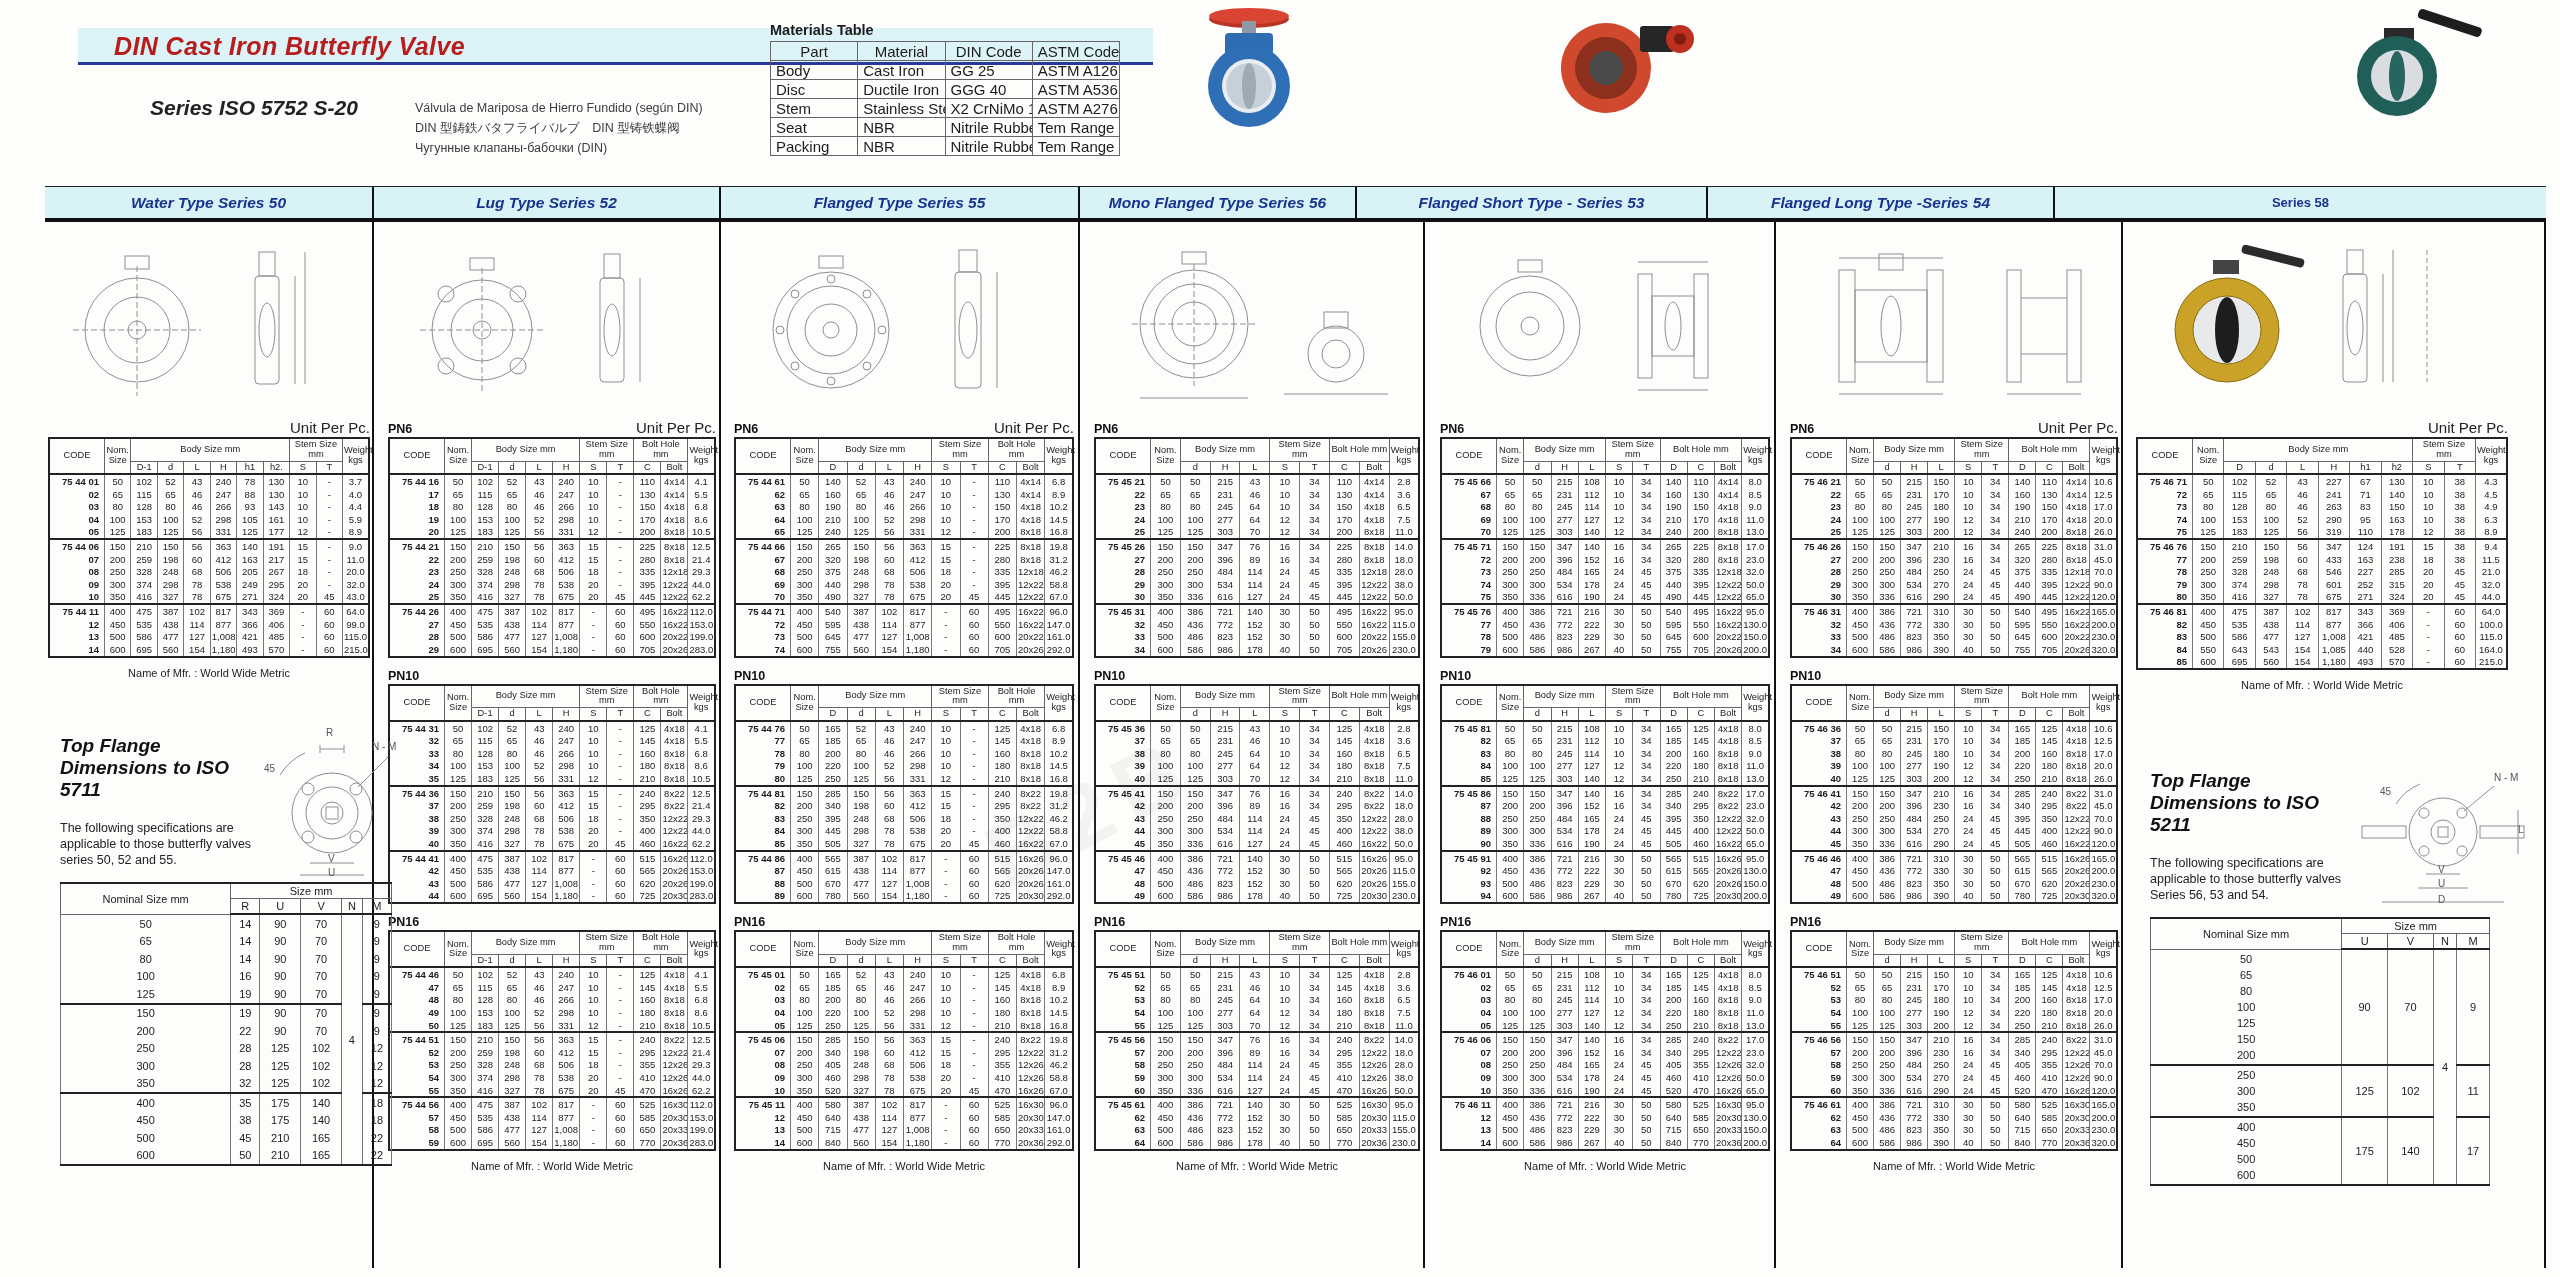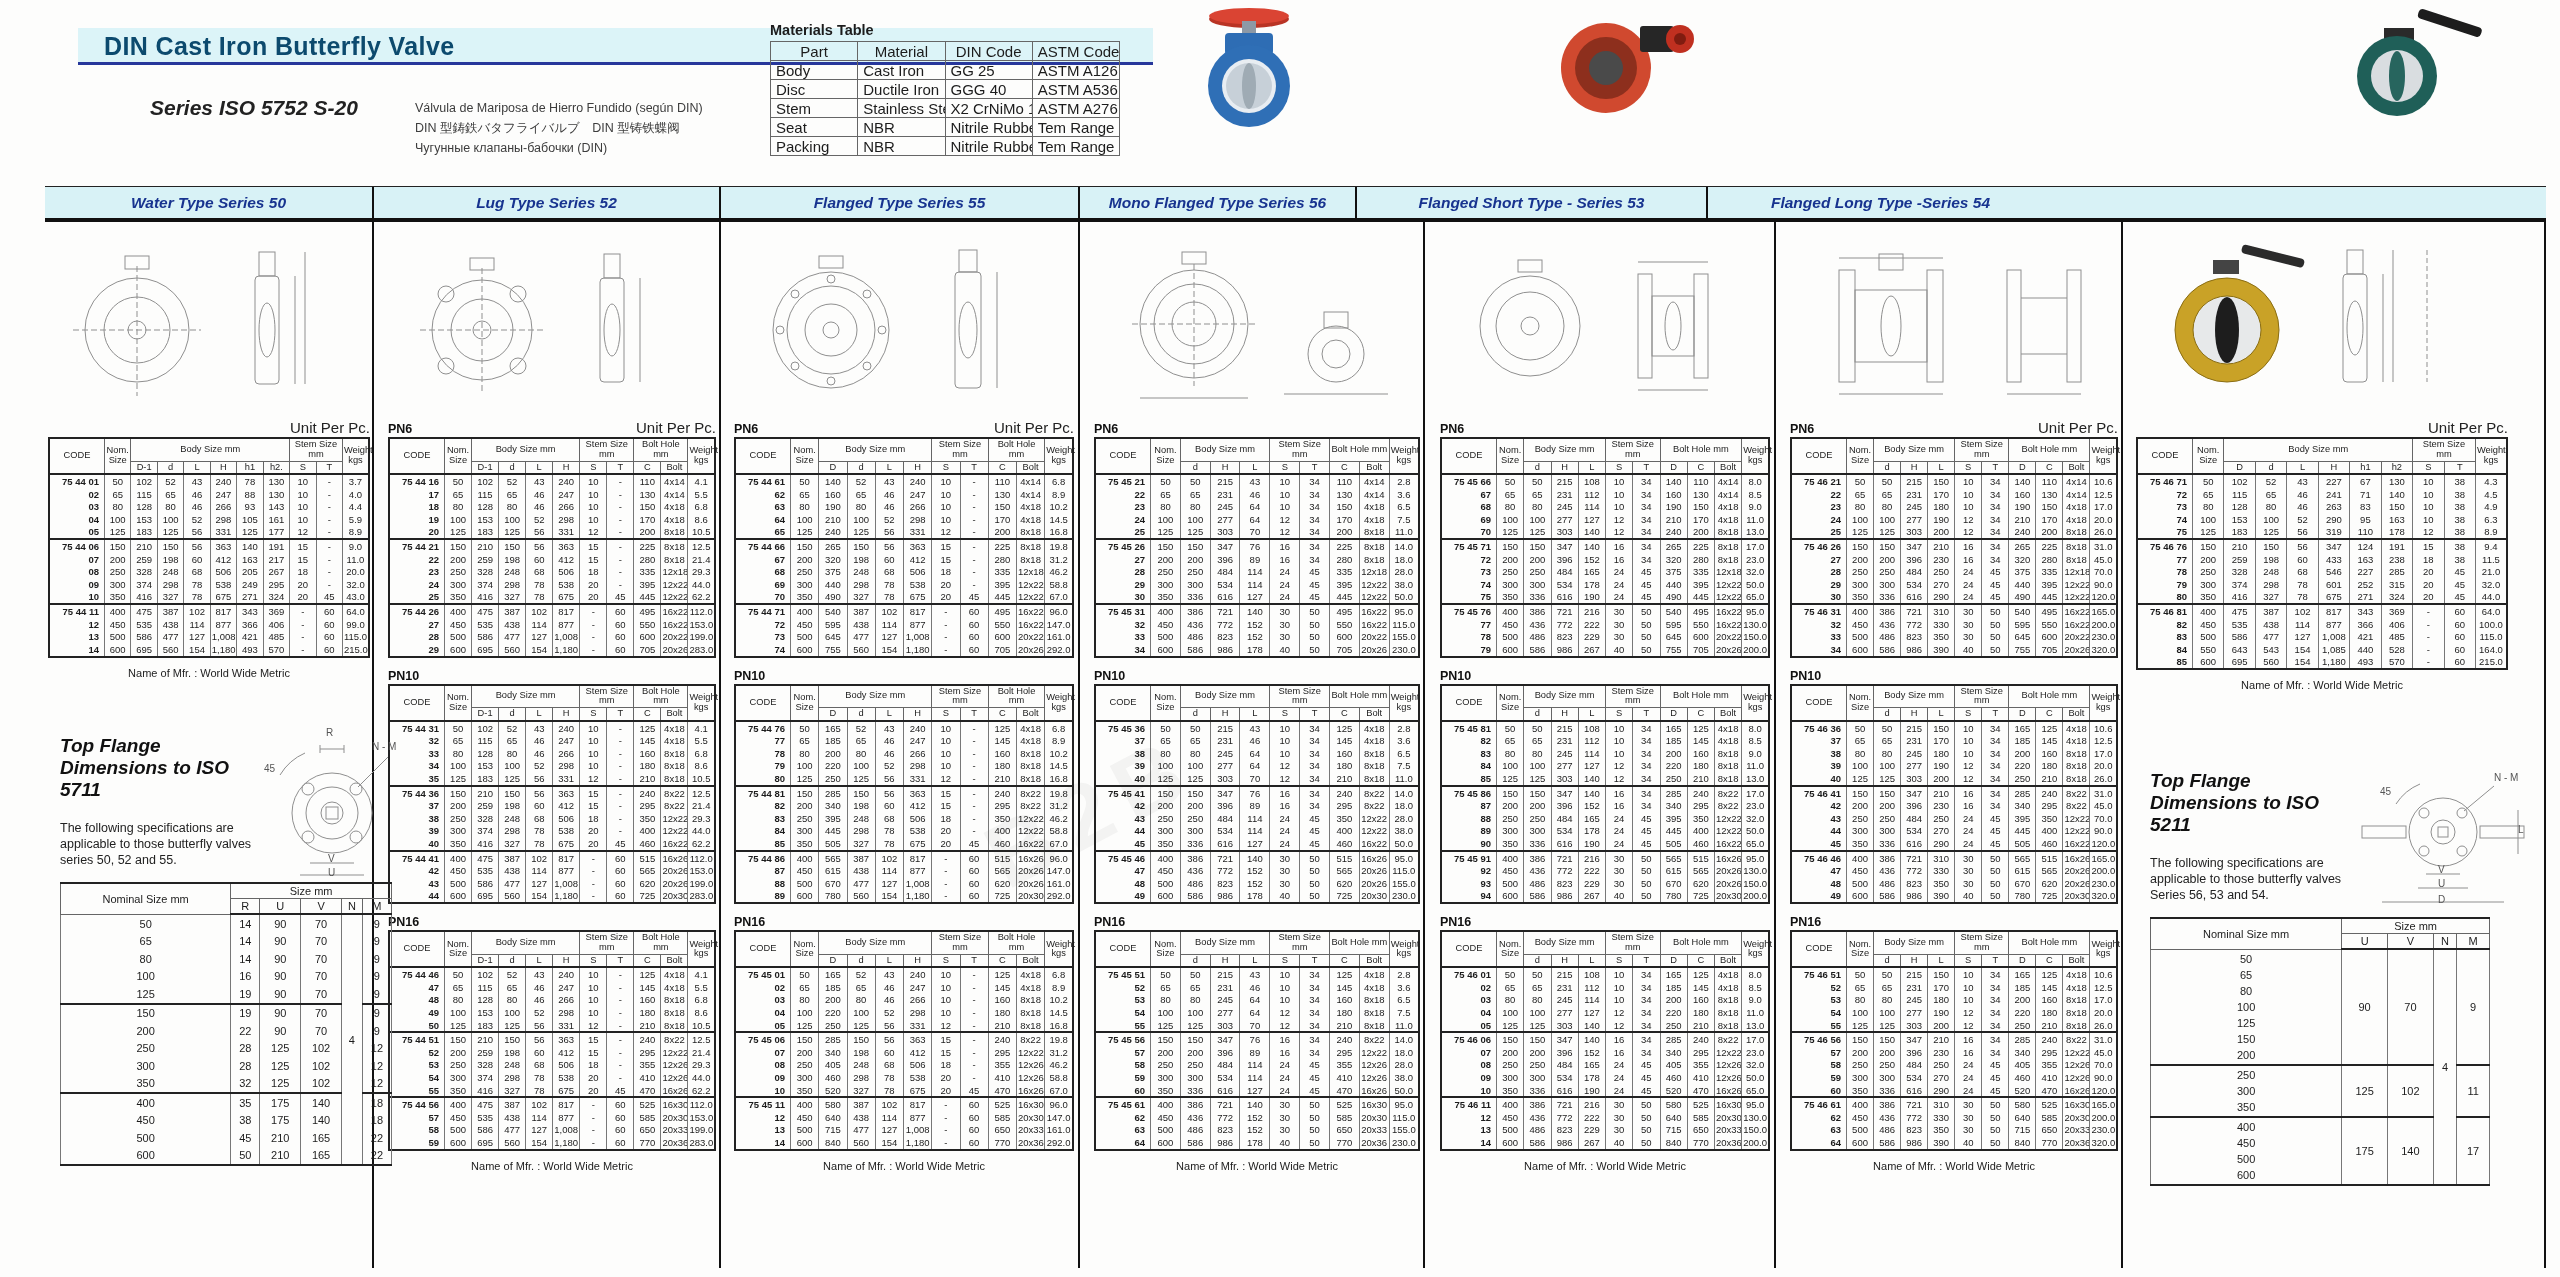--- a/index.html
+++ b/index.html
@@ -1,20 +1,20 @@
 <!DOCTYPE html>
 <html><head>
 <meta charset="utf-8">
 <style>
   html,body{margin:0;padding:0}
   body{width:2560px;height:1277px;position:relative;background:#fdfdfc;font-family:"Liberation Sans",sans-serif;color:#1c1c1c;overflow:hidden}
   .abs{position:absolute}
   
   .banner{left:78px;top:28px;width:1075px;height:34px;background:#dcf4f8;border-bottom:3px solid #27379b}
-  .title{font-weight:bold;font-size:25px;color:#0c4a6e;padding:4px 0 0 26px;letter-spacing:.4px}
+  .title{font-style:italic;font-weight:bold;font-size:25px;color:#b91c1c;padding:4px 0 0 36px;letter-spacing:.4px}
   .series-label{left:150px;top:96px;font-style:italic;font-weight:bold;font-size:21px;color:#222}
   .multilang{left:415px;top:98px;font-size:12.5px;color:#3d3d3d;line-height:20px}
   .materials{left:770px;top:22px;width:350px}
   .materials .mtitle{font-size:14.5px;font-weight:bold;margin-bottom:3px}
   table.mt{border-collapse:collapse;width:100%;font-size:15px;table-layout:fixed}
   table.mt th,table.mt td{border:1px solid #666;height:18px;padding:0 5px;text-align:center;font-weight:normal;white-space:nowrap;overflow:hidden}
   table.mt td:first-child{text-align:left}
   table.mt td{text-align:left}
   
   .band{left:45px;top:186px;width:2501px;height:32px;display:flex;background:#d8f2f6;border-top:1px solid #222;box-sizing:border-box}
@@ -145,20 +145,21 @@
   </svg>
 </div>
 
 <div class="band abs">
   <div class="cell" style="width:327px">Water Type Series 50</div>
   <div class="cell" style="width:347px">Lug Type Series 52</div>
   <div class="cell" style="width:359px">Flanged Type Series 55</div>
   <div class="cell" style="width:277px">Mono Flanged Type Series 56</div>
   <div class="cell" style="width:351px">Flanged Short Type - Series 53</div>
   <div class="cell" style="width:347px">Flanged Long Type -Series 54</div>
+  <div class="cell plain" style="flex:1">Series 58</div>
 </div>
 <div class="abs rule"></div>
 <div class="vline" style="left:372px"></div>
 <div class="vline" style="left:719px"></div>
 <div class="vline" style="left:1078px"></div>
 <div class="vline" style="left:1423px"></div>
 <div class="vline" style="left:1774px"></div>
 <div class="vline" style="left:2121px"></div>
 <div class="vline" style="left:2544px"></div>
 

